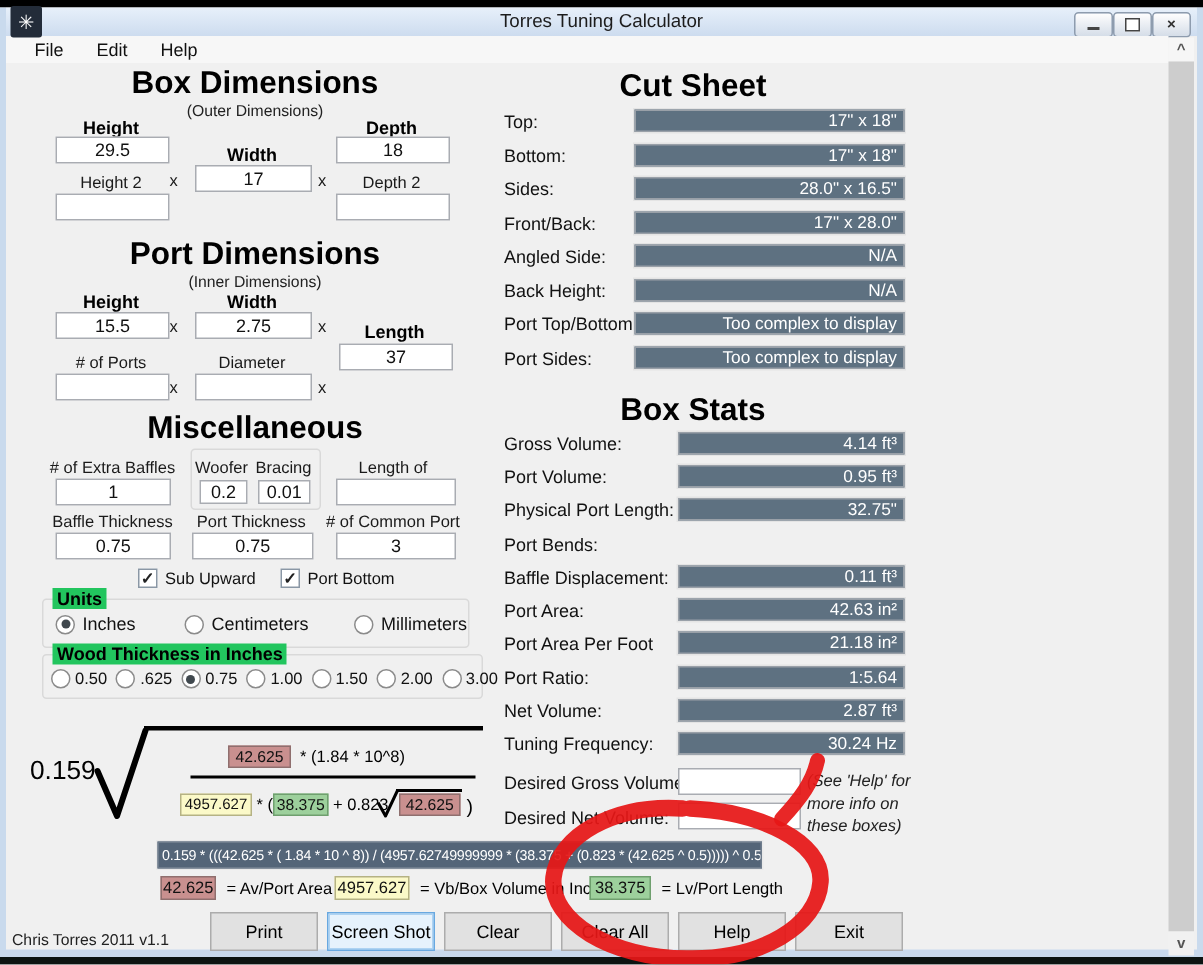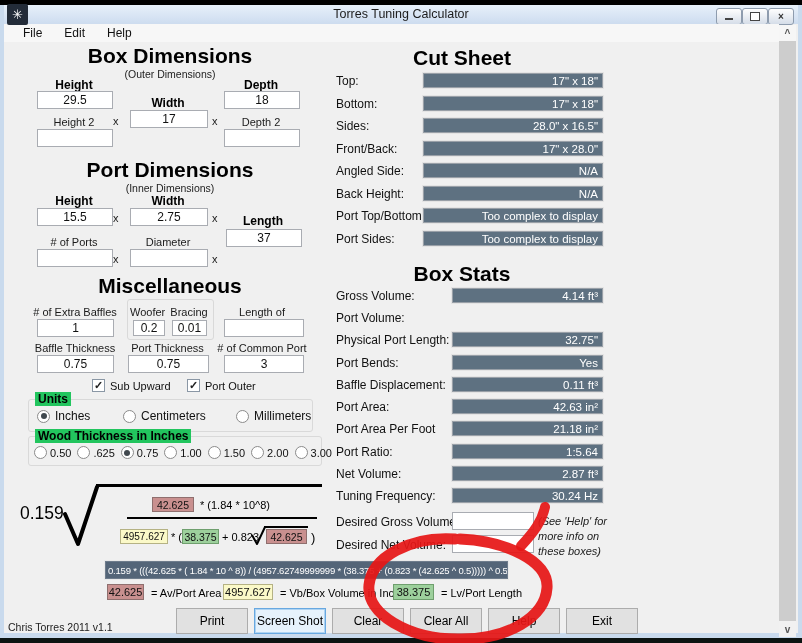--- a/index.html
+++ b/index.html
@@ -67,21 +67,21 @@
   .pink{background:#c9908f;border-color:#8f6f6e;}
   .yellow{background:#fbf9c8;border-color:#b5b284;}
   .green{background:#9dd09c;border-color:#6f9f6e;}
   .ftext{position:absolute;font-size:11px;color:#000;white-space:nowrap;}
   .formula-bar{position:absolute;left:105px;top:561px;width:403px;height:18px;background:#546578;
     border:1px solid #6e7c8c;box-shadow:0 0 0 1px #e9e9e9;color:#fff;font-size:9.5px;
     letter-spacing:-0.2px;line-height:17px;white-space:nowrap;overflow:hidden;padding-left:2px;box-sizing:border-box;}
   .leg-label{position:absolute;font-size:11px;color:#000;white-space:nowrap;}
   
   .btn{position:absolute;top:608px;width:72px;height:26px;background:#e1e1e1;border:1px solid #acacac;
-    font-size:12px;color:#000;display:flex;align-items:center;justify-content:center;box-sizing:border-box;margin-left:36px;}
+    font-size:12px;color:#000;display:flex;align-items:center;justify-content:center;box-sizing:border-box;}
   .btn.focused{background:#e6f2fc;border-color:#68a8e0;box-shadow:inset 0 0 0 1px #aed3f2;}
   .footer{position:absolute;left:8px;top:621px;font-size:10.5px;color:#222;}
   .note{position:absolute;left:538px;top:514px;font-size:11px;font-style:italic;color:#222;line-height:15px;}
   .annotation{position:absolute;left:0;top:0;pointer-events:none;z-index:50;}
 </style>
 </head>
 <body>
 
 <div class="window">
 
@@ -166,21 +166,21 @@
   <div class="slabel" style="left:216px;top:342px;width:92px;"># of Common Port Walls</div>
   <input class="inp" style="left: 37px; top: 355px; width: 75px;" value="0.75">
   <input class="inp" style="left: 128px; top: 355px; width: 79px;" value="0.75">
   <input class="inp" style="left: 224px; top: 355px; width: 78px;" value="3">
   <div class="chk" style="left:92px;top:379px;">
     <span class="box">✓</span>
     <span>Sub Upward</span>
   </div>
   <div class="chk" style="left:187px;top:379px;">
     <span class="box">✓</span>
-    <span>Port Outer</span>
+    <span>Port Bottom</span>
   </div>
 
   <div class="group" style="left:28px;top:399px;width:283px;height:31px;">
     <div class="group-label">Units</div>
     <div class="radio sel" style="left:8px;top:9px;">
       <span class="dot"></span>
       <span>Inches</span>
     </div>
     <div class="radio" style="left:94px;top:9px;">
       <span class="dot"></span>
@@ -271,24 +271,24 @@
   <div class="rlabel" style="left:336px;top:209px;">Port Top/Bottom:</div>
   <div class="bar" style="left:423px;top:208px;width:180px;">Too complex to display</div>
   <div class="rlabel" style="left:336px;top:232px;">Port Sides:</div>
   <div class="bar" style="left:423px;top:231px;width:180px;">Too complex to display</div>
 
   <div class="h1" style="left:337px;top:262px;width:250px;">Box Stats</div>
 
   <div class="rlabel" style="left:336px;top:289px;">Gross Volume:</div>
   <div class="bar" style="left:452px;top:288px;width:151px;">4.14 ft³</div>
   <div class="rlabel" style="left:336px;top:311px;">Port Volume:</div>
+  <div class="bar" style="left:452px;top:310px;width:151px;">0.95 ft³</div>
   <div class="rlabel" style="left:336px;top:333px;">Physical Port Length:</div>
   <div class="bar" style="left:452px;top:332px;width:151px;">32.75"</div>
   <div class="rlabel" style="left:336px;top:356px;">Port Bends:</div>
-  <div class="bar" style="left:452px;top:355px;width:151px;">Yes</div>
   <div class="rlabel" style="left:336px;top:378px;">Baffle Displacement:</div>
   <div class="bar" style="left:452px;top:377px;width:151px;">0.11 ft³</div>
   <div class="rlabel" style="left:336px;top:400px;">Port Area:</div>
   <div class="bar" style="left:452px;top:399px;width:151px;">42.63 in²</div>
   <div class="rlabel" style="left:336px;top:422px;">Port Area Per Foot</div>
   <div class="bar" style="left:452px;top:421px;width:151px;">21.18 in²</div>
   <div class="rlabel" style="left:336px;top:445px;">Port Ratio:</div>
   <div class="bar" style="left:452px;top:444px;width:151px;">1:5.64</div>
   <div class="rlabel" style="left:336px;top:467px;">Net Volume:</div>
   <div class="bar" style="left:452px;top:466px;width:151px;">2.87 ft³</div>

